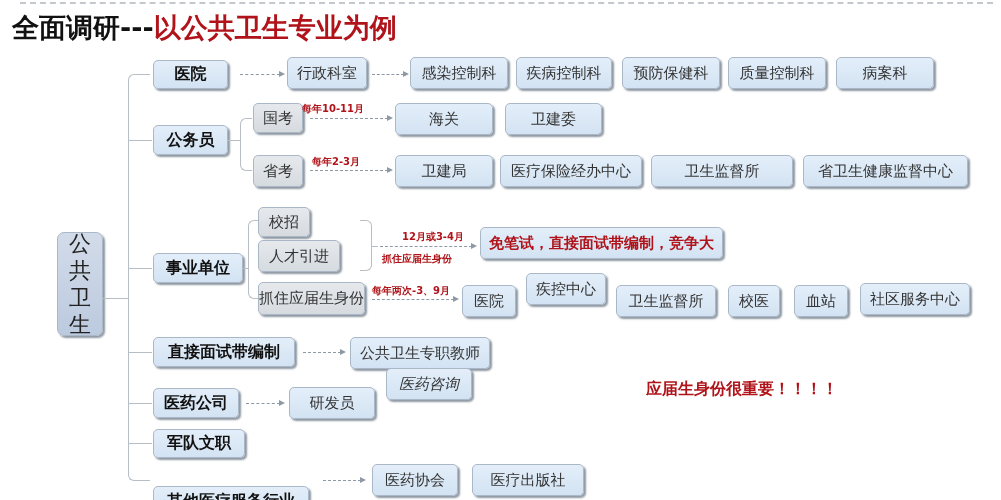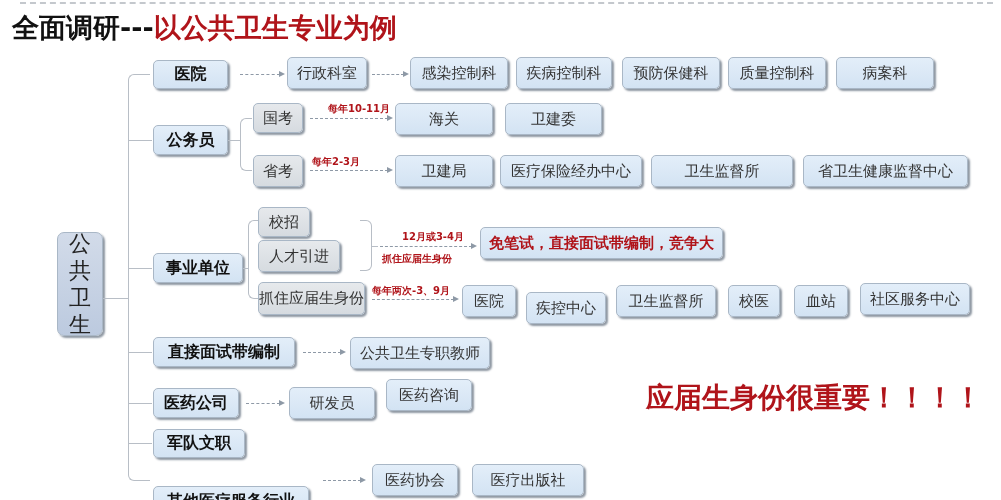--- a/index.html
+++ b/index.html
@@ -48,21 +48,21 @@
     position: absolute; height: 0; border-top: 1px dashed #8e99a6;
   }
   .arrow::after {
     content: ""; position: absolute; right: -5px; top: -4px;
     border-left: 6px solid #8e99a6; border-top: 3px solid transparent; border-bottom: 3px solid transparent;
   }
   .note {
     position: absolute; color: #b0141a; font-size: 10px; font-weight: bold; white-space: nowrap;
   }
   .big-note {
-    position: absolute; left: 646px; top: 379px; color: #b0141a; font-size: 28px; font-weight: bold;
+    position: absolute; left: 646px; top: 379px; color: #b0141a; font-size: 16px; font-weight: bold;
     white-space: nowrap;
     font-family: Liberation Serif, serif;
   }
 </style>
 </head>
 <body>
 
 <div class="topline"></div>
 
 <div class="title"><span>全面调研---</span><span class="red">以公共卫生专业为例</span></div>
@@ -90,21 +90,21 @@
 <div class="box" style="left:516px; top:57px; width:96px; height:32px;">疾病控制科</div>
 <div class="box" style="left:622px; top:57px; width:98px; height:32px;">预防保健科</div>
 <div class="box" style="left:728px; top:57px; width:98px; height:32px;">质量控制科</div>
 <div class="box" style="left:836px; top:57px; width:98px; height:32px;">病案科</div>
 
 <div class="box l1" style="left:153px; top:125px; width:75px; height:30px;">公务员</div>
 <div class="line" style="left:228px; top:140px; width:12px; height:1px;"></div>
 <div class="bracket" style="left:240px; top:118px; width:12px; height:53px;"></div>
 
 <div class="box mid" style="left:253px; top:103px; width:50px; height:30px;">国考</div>
-<div class="note" style="left:328px; top:102px;">每年10-11月</div>
+<div class="note" style="left:302px; top:102px;">每年10-11月</div>
 <div class="arrow" style="left:310px; top:118px; width:78px;"></div>
 <div class="box" style="left:395px; top:103px; width:98px; height:32px;">海关</div>
 <div class="box" style="left:505px; top:103px; width:97px; height:32px;">卫建委</div>
 
 <div class="box mid" style="left:253px; top:155px; width:50px; height:32px;">省考</div>
 <div class="note" style="left:312px; top:155px;">每年2-3月</div>
 <div class="arrow" style="left:310px; top:170px; width:78px;"></div>
 <div class="box" style="left:395px; top:155px; width:98px; height:32px;">卫建局</div>
 <div class="box" style="left:500px; top:155px; width:142px; height:32px;">医疗保险经办中心</div>
 <div class="box" style="left:651px; top:155px; width:142px; height:32px;">卫生监督所</div>
@@ -120,34 +120,34 @@
 <div class="line" style="left:372px; top:246px; width:6px; height:1px;"></div>
 <div class="note" style="left:402px; top:230px;text-align:center;">12月或3-4月</div>
 <div class="arrow" style="left:380px; top:246px; width:92px;"></div>
 <div class="note" style="left:382px; top:252px;">抓住应届生身份</div>
 <div class="box redtext" style="left:480px; top:227px; width:243px; height:32px;">免笔试，直接面试带编制，竞争大</div>
 
 <div class="box mid" style="left:258px; top:282px; width:107px; height:33px;">抓住应届生身份</div>
 <div class="note" style="left:372px; top:284px;">每年两次-3、9月</div>
 <div class="arrow" style="left:372px; top:299px; width:82px;"></div>
 <div class="box" style="left:462px; top:285px; width:54px; height:32px;">医院</div>
-<div class="box" style="left:526px; top:292px; width:80px; height:32px;">疾控中心</div>
+<div class="box" style="left:526px; top:273px; width:80px; height:32px;">疾控中心</div>
 <div class="box" style="left:616px; top:285px; width:100px; height:32px;">卫生监督所</div>
 <div class="box" style="left:728px; top:285px; width:52px; height:32px;">校医</div>
 <div class="box" style="left:794px; top:285px; width:54px; height:32px;">血站</div>
 <div class="box" style="left:860px; top:283px; width:110px; height:32px;">社区服务中心</div>
 
 <div class="box l1" style="left:153px; top:337px; width:142px; height:30px;">直接面试带编制</div>
 <div class="arrow" style="left:303px; top:352px; width:38px;"></div>
 <div class="box" style="left:350px; top:337px; width:140px; height:32px;">公共卫生专职教师</div>
 
 <div class="box l1" style="left:153px; top:388px; width:86px; height:30px;">医药公司</div>
 <div class="arrow" style="left:246px; top:403px; width:34px;"></div>
 <div class="box" style="left:289px; top:387px; width:86px; height:32px;text-align:right;">研发员</div>
-<div class="box" style="left:386px; top:379px; width:86px; height:32px;">医药咨询</div>
+<div class="box" style="left:386px; top:368px; width:86px; height:32px;font-style:italic;">医药咨询</div>
 
 <div class="box l1" style="left:153px; top:429px; width:92px; height:29px;">军队文职</div>
 
 <div class="box l1" style="left:153px; top:486px; width:156px; height:30px;">其他医疗服务行业</div>
 <div class="arrow" style="left:323px; top:480px; width:38px;"></div>
 <div class="box" style="left:372px; top:464px; width:86px; height:32px;">医药协会</div>
 <div class="box" style="left:472px; top:464px; width:112px; height:32px;">医疗出版社</div>
 
 <div class="big-note">应届生身份很重要！！！！</div>
 

